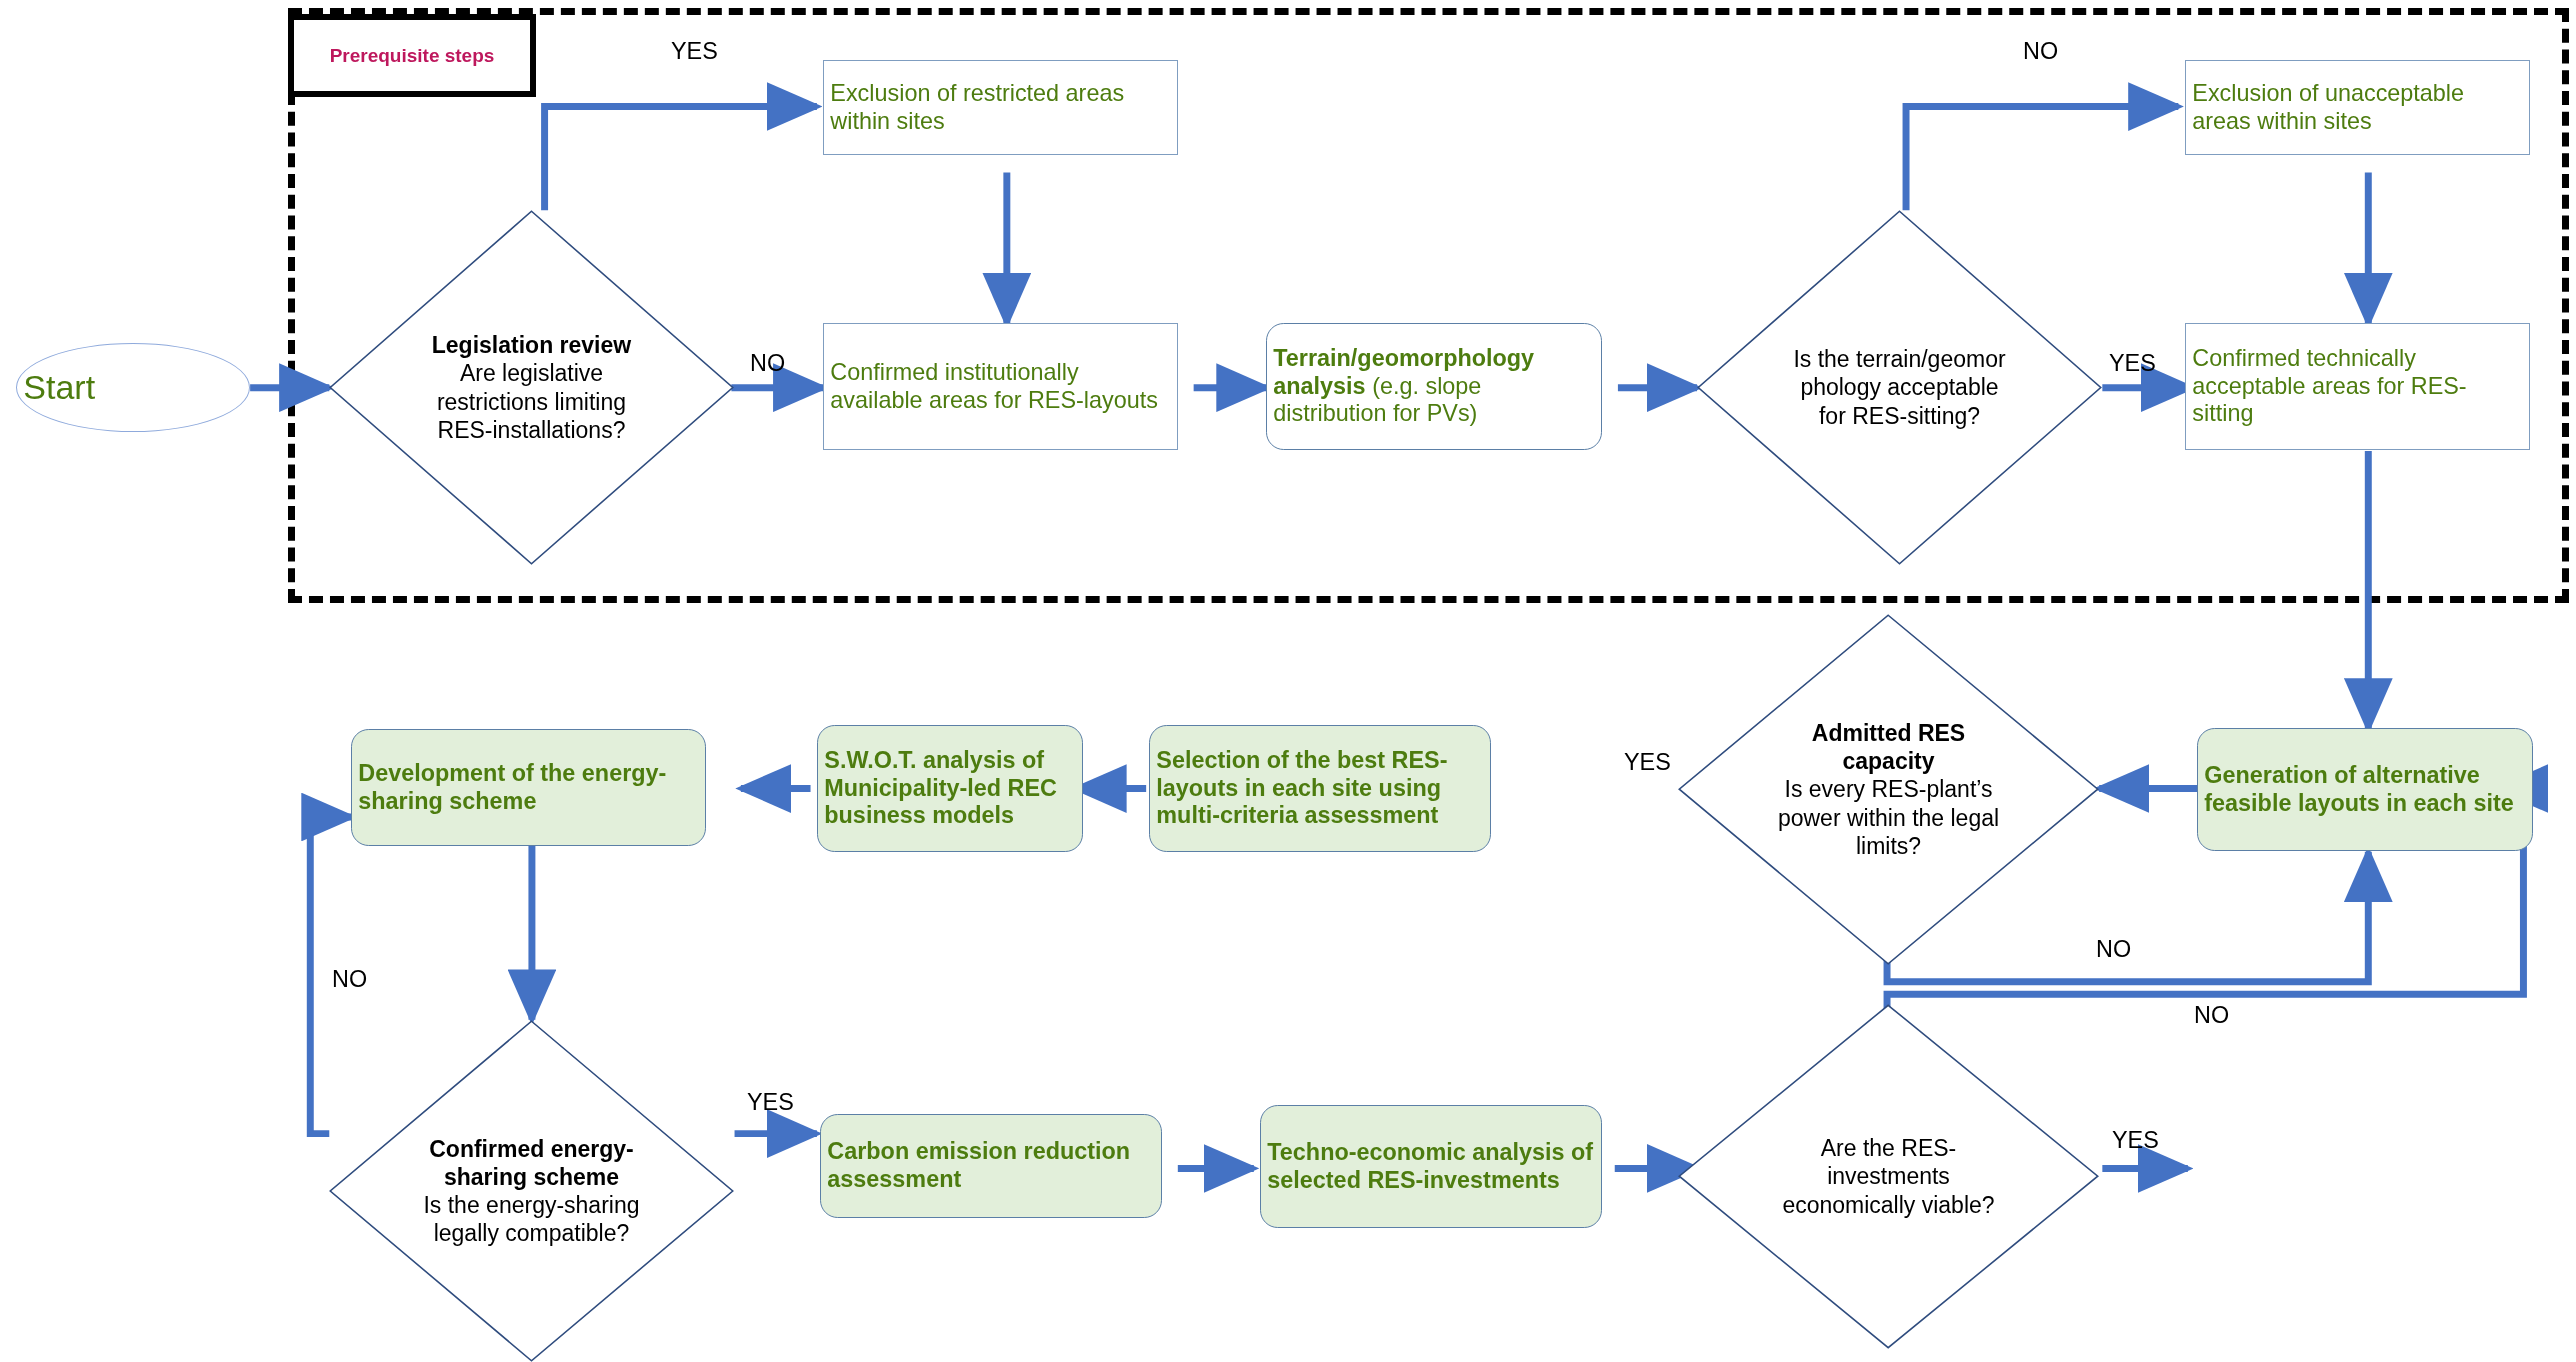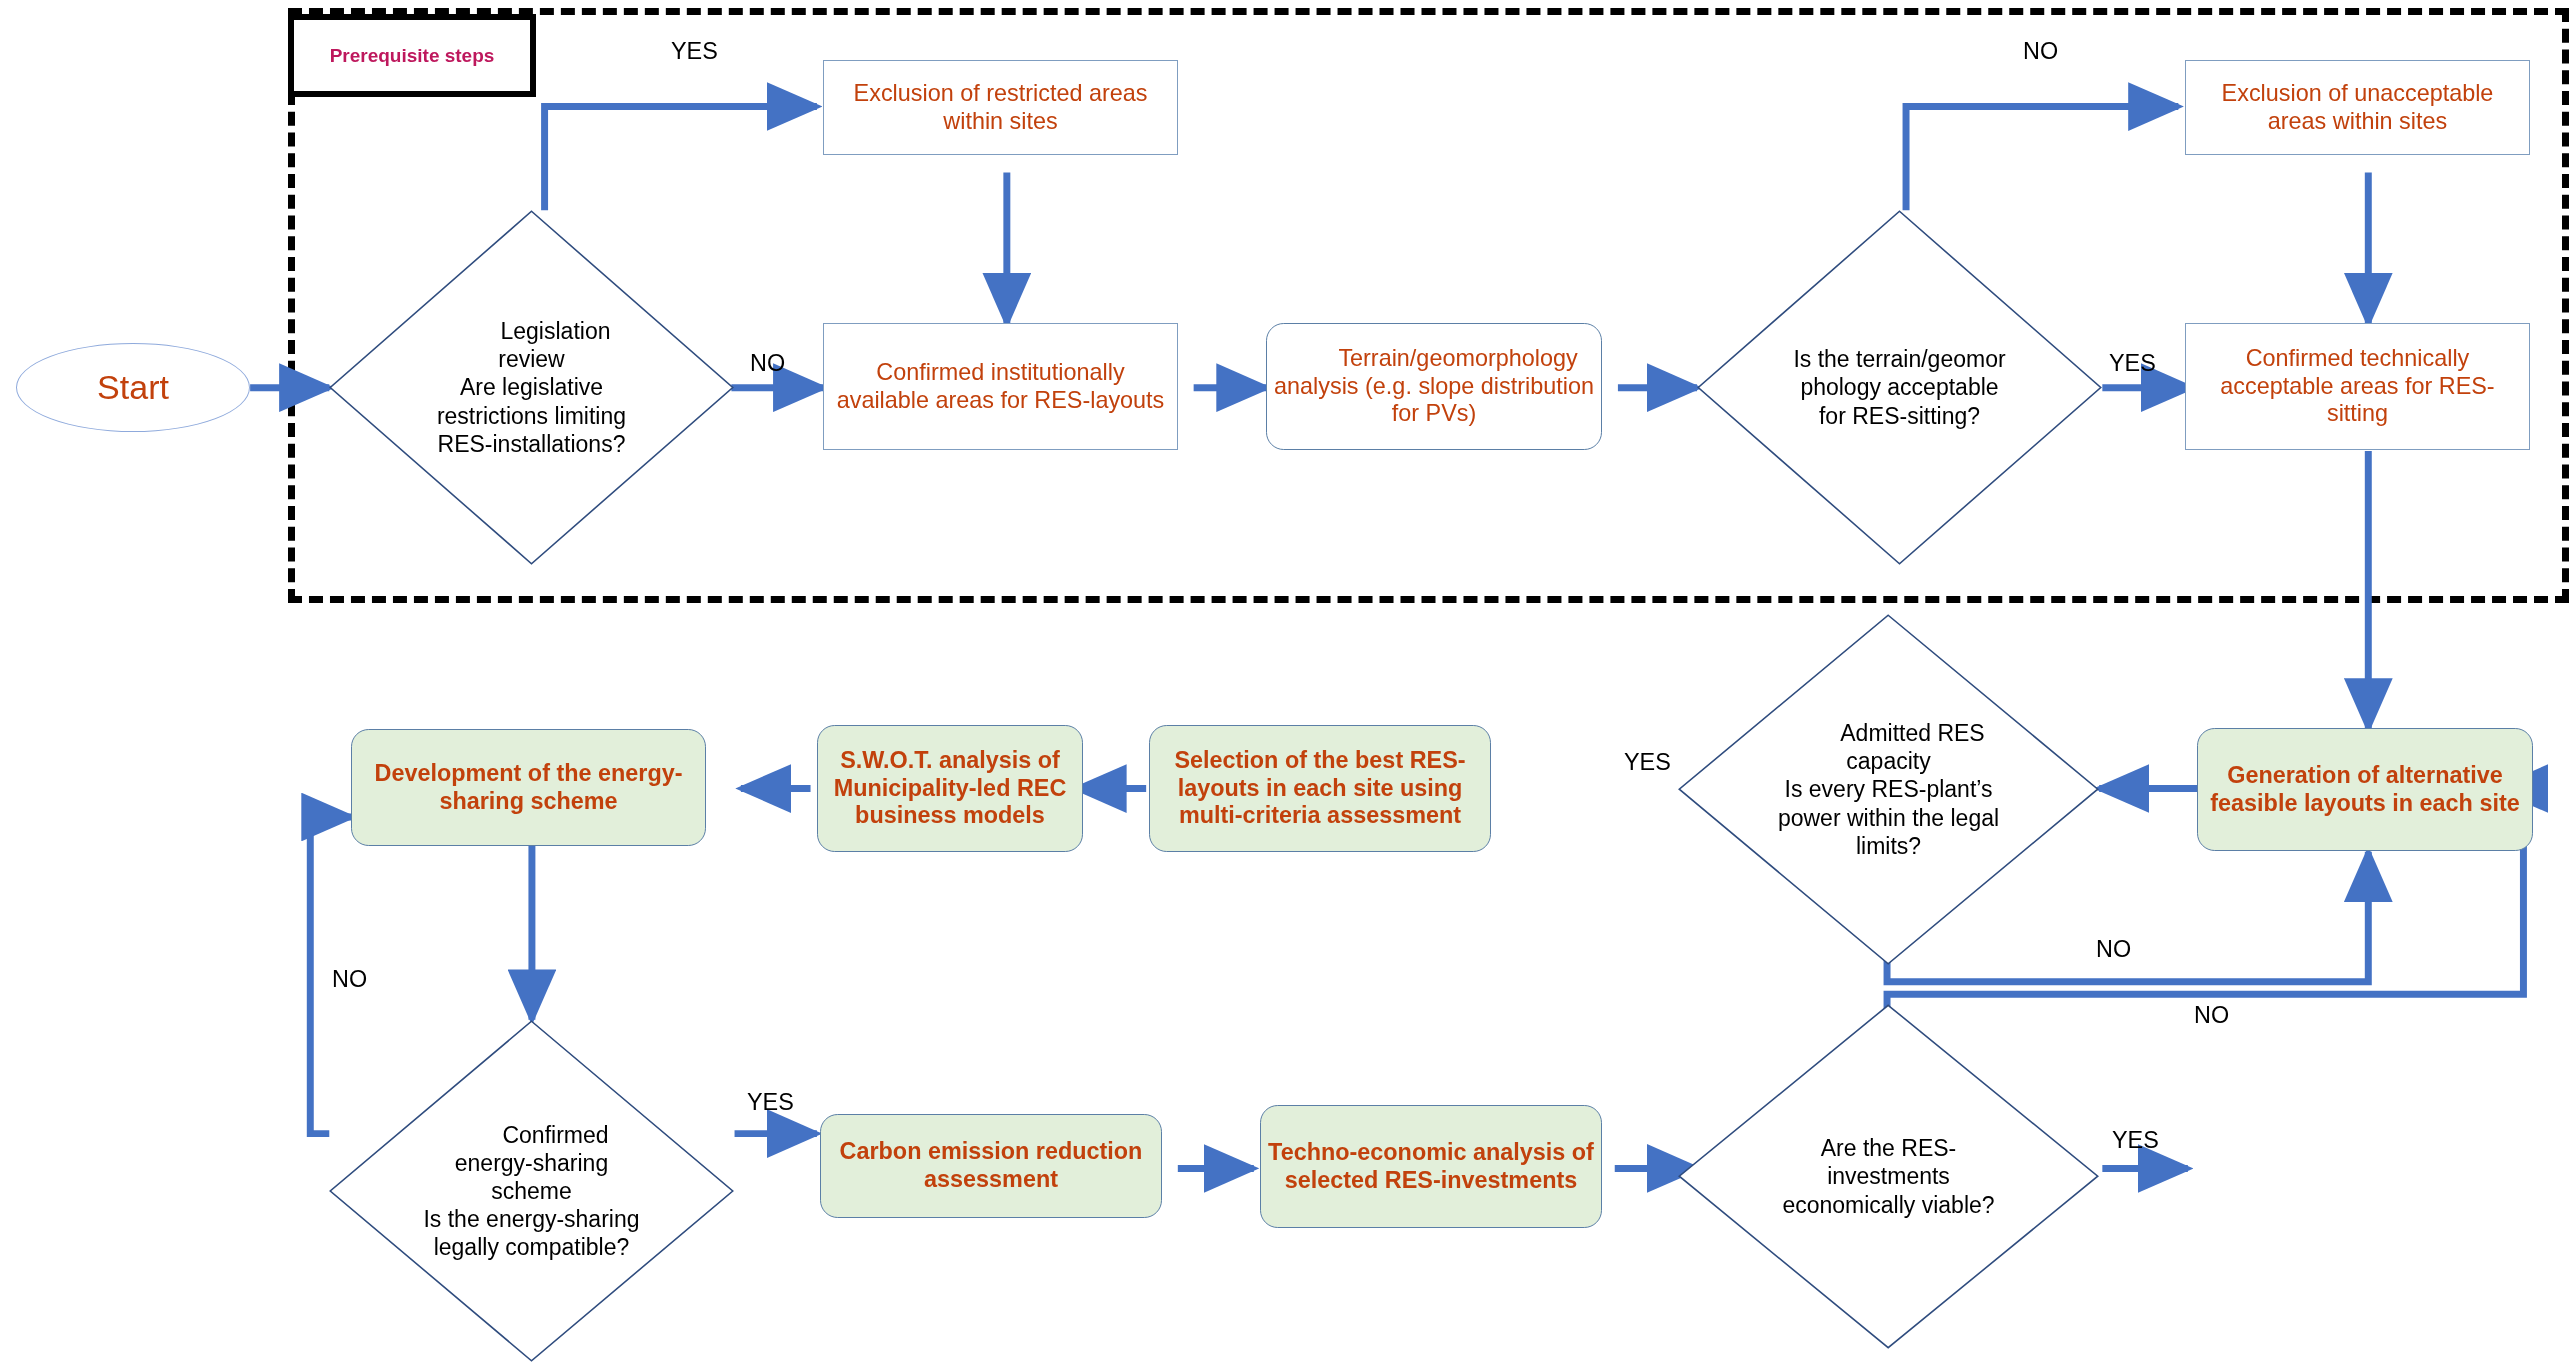--- a/index.html
+++ b/index.html
@@ -1,42 +1,42 @@
 <!DOCTYPE html>
 <html style="font-size:10px"><head>
 <meta charset="utf-8">
 <style>
   html,body{margin:0;padding:0;background:#ffffff;}
   body{width:2576px;height:1363px;font-family:"Liberation Sans",sans-serif;}
   #stage{position:relative;width:2576px;height:1363px;overflow:hidden;background:#fff;}
   svg#wires{position:absolute;left:0;top:0;width:2576px;height:1363px;}
 
   .node{position:absolute;box-sizing:border-box;display:flex;align-items:center;
-        justify-content:center;text-align:center;line-height:1.18;color:#c2410c;}
+        justify-content:center;line-height:1.18;color:#4d7c0f;}
   .node .inner{padding:2.5px 6.3px;width:100%;}
 
   .rect{border:1.9px solid #7F9DC0;background:#ffffff;font-size:23.4px;}
   .rrect{border:1.9px solid #5B7FA6;background:#E2EFDA;border-radius:17.7px;font-size:23.4px;font-weight:bold;}
   .rrect-white{border:1.9px solid #5B7FA6;background:#ffffff;border-radius:17.7px;font-size:23.4px;}
   .ellipse{border:1.9px solid #8FAADC;background:#ffffff;border-radius:50%;font-size:34px;}
 
   .diamond{position:absolute;display:flex;align-items:center;justify-content:center;}
   .diamond .dshape{position:absolute;left:0;top:0;width:100%;height:100%;}
   .diamond .dtext{position:relative;z-index:2;text-align:center;font-size:23px;line-height:1.22;
                   color:#000;width:56%;}
 
   .edge-label{position:absolute;font-size:23.4px;color:#000;white-space:nowrap;}
 
   .preq{position:absolute;border:6.3px solid #000;background:#fff;
         display:flex;align-items:center;justify-content:center;
         font-size:19px;font-weight:bold;color:#be185d;}
 
   .dashbox{position:absolute;border:7px dashed #000;background:transparent;}
 
-  b.bold{font-weight:normal;margin-left:48px;}
+  b.bold{font-weight:bold;}
 </style>
 </head>
 <body>
 
 <div id="stage">
 
   <div class="dashbox" style="left:288px;top:7.6px;width:2267px;height:581px;"></div>
 
   <svg id="wires" viewBox="0 0 4068 2152">
     <defs>

